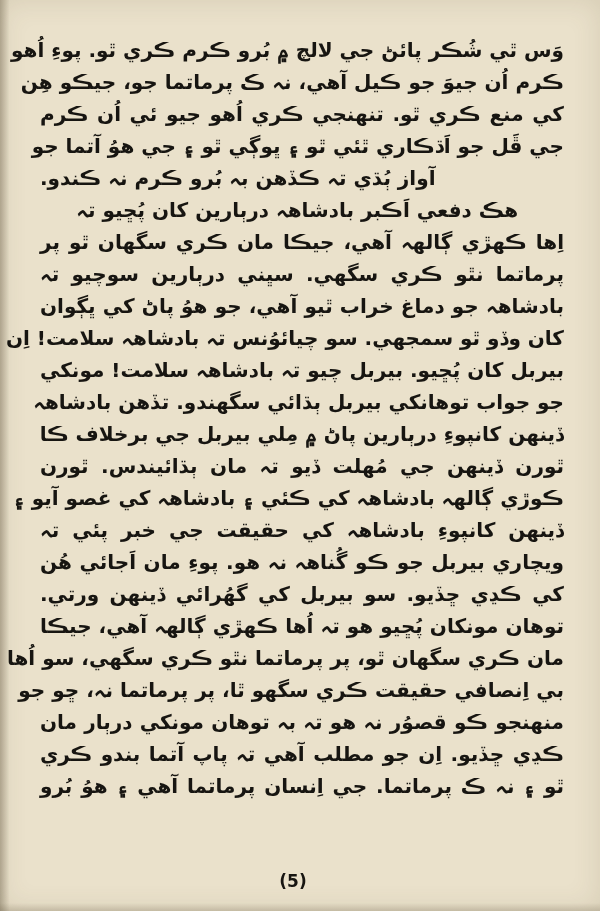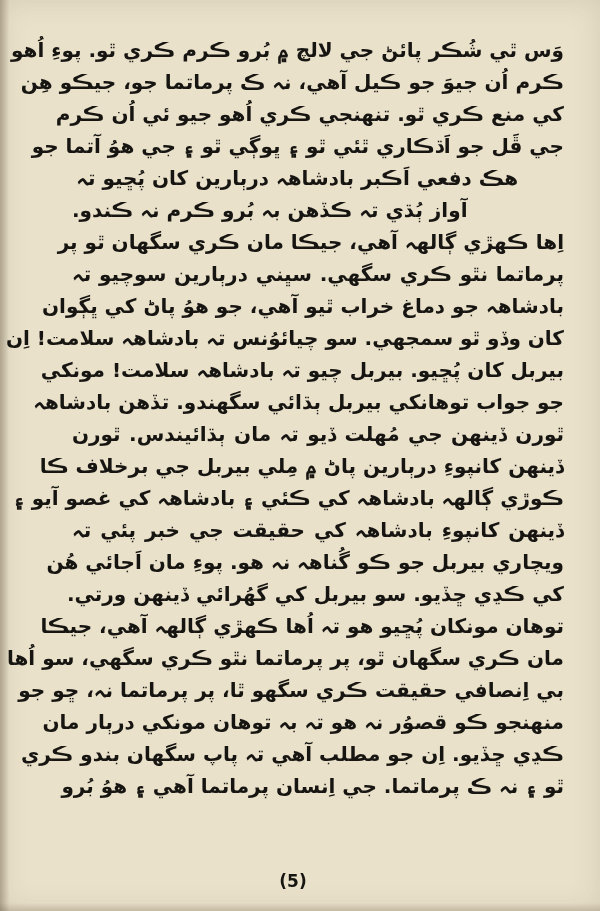--- a/index.html
+++ b/index.html
@@ -41,21 +41,20 @@
     font-weight: 700;
     line-height: 32px;
     text-rendering: optimizeLegibility;
   }
   .line {
     height: 32px;
     overflow: visible;
     text-align: justify;
     text-align-last: justify;
     white-space: nowrap;
-    padding-left: 32px;
   }
   
   .line.p1-last {
     text-align: left;
     text-align-last: left;
     white-space: nowrap;
   }
   
   .line.p2-first {
     padding-right: 46px;
@@ -81,37 +80,37 @@
 <div class="page">
   <div class="scan-edge-left"></div>
   <div class="scan-edge-bottom"></div>
 
   <div class="text-block">
 
     <div class="line">وَس ٿي شُڪر پائڻ جي لالچ ۾ بُرو ڪرم ڪري ٿو. پوءِ اُهو</div>
     <div class="line">ڪرم اُن جيوَ جو ڪيل آهي، نہ ڪ پرماتما جو، جيڪو هِن</div>
     <div class="line">کي منع ڪري ٿو. تنهنجي ڪري اُهو جيو ئي اُن ڪرم</div>
     <div class="line">جي ڦَل جو اَڌڪاري ٿئي ٿو ۽ ڀوڳي ٿو ۽ جي هوُ آتما جو</div>
+    <div class="line p1-last">آواز ٻُڌي تہ ڪڏهن بہ بُرو ڪرم نہ ڪندو.</div>
+
     <div class="line p2-first">هڪ دفعي اَڪبر بادشاهہ درٻارين کان پُڇيو تہ</div>
-
-    <div class="line p1-last">آواز ٻُڌي تہ ڪڏهن بہ بُرو ڪرم نہ ڪندو.</div>
     <div class="line">اِها ڪهڙي ڳالهہ آهي، جيڪا مان ڪري سگهان ٿو پر</div>
     <div class="line">پرماتما نٿو ڪري سگهي. سڀني درٻارين سوچيو تہ</div>
     <div class="line">بادشاهہ جو دماغ خراب ٿيو آهي، جو هوُ پاڻ کي ڀڳوان</div>
     <div class="line">کان وڏو ٿو سمجهي. سو چيائوُنس تہ بادشاهہ سلامت! اِن</div>
     <div class="line">بيربل کان پُڇيو. بيربل چيو تہ بادشاهہ سلامت! مونکي</div>
     <div class="line">جو جواب توهانکي بيربل ٻڌائي سگهندو. تڏهن بادشاهہ</div>
+    <div class="line">ڏينهن کانپوءِ درٻارين پاڻ ۾ مِلي بيربل جي برخلاف ڪا</div>
     <div class="line">ٿورن ڏينهن جي مُهلت ڏيو تہ مان ٻڌائيندس. ٿورن</div>
-    <div class="line">ڏينهن کانپوءِ درٻارين پاڻ ۾ مِلي بيربل جي برخلاف ڪا</div>
     <div class="line">ڪوڙي ڳالهہ بادشاهہ کي ڪئي ۽ بادشاهہ کي غصو آيو ۽</div>
     <div class="line">ڏينهن کانپوءِ بادشاهہ کي حقيقت جي خبر پئي تہ</div>
     <div class="line">ويچاري بيربل جو ڪو گُناهہ نہ هو. پوءِ مان اَجائي هُن</div>
     <div class="line">کي ڪڍي ڇڏيو. سو بيربل کي گهُرائي ڏينهن ورتي.</div>
     <div class="line">توهان مونکان پُڇيو هو تہ اُها ڪهڙي ڳالهہ آهي، جيڪا</div>
     <div class="line">مان ڪري سگهان ٿو، پر پرماتما نٿو ڪري سگهي، سو اُها</div>
     <div class="line">بي اِنصافي حقيقت ڪري سگهو ٿا، پر پرماتما نہ، ڇو جو</div>
     <div class="line">منهنجو ڪو قصوُر نہ هو تہ بہ توهان مونکي درٻار مان</div>
-    <div class="line">ڪڍي ڇڏيو. اِن جو مطلب آهي تہ پاپ سگهان بندو ڪري</div>
+    <div class="line">ڪڍي ڇڏيو. اِن جو مطلب آهي تہ پاپ آتما بندو ڪري</div>
     <div class="line">ٿو ۽ نہ ڪ پرماتما. جي اِنسان پرماتما آهي ۽ هوُ بُرو</div>
   </div>
 
   <div class="page-number">(5)</div>
 </div>
 
 </body></html>

